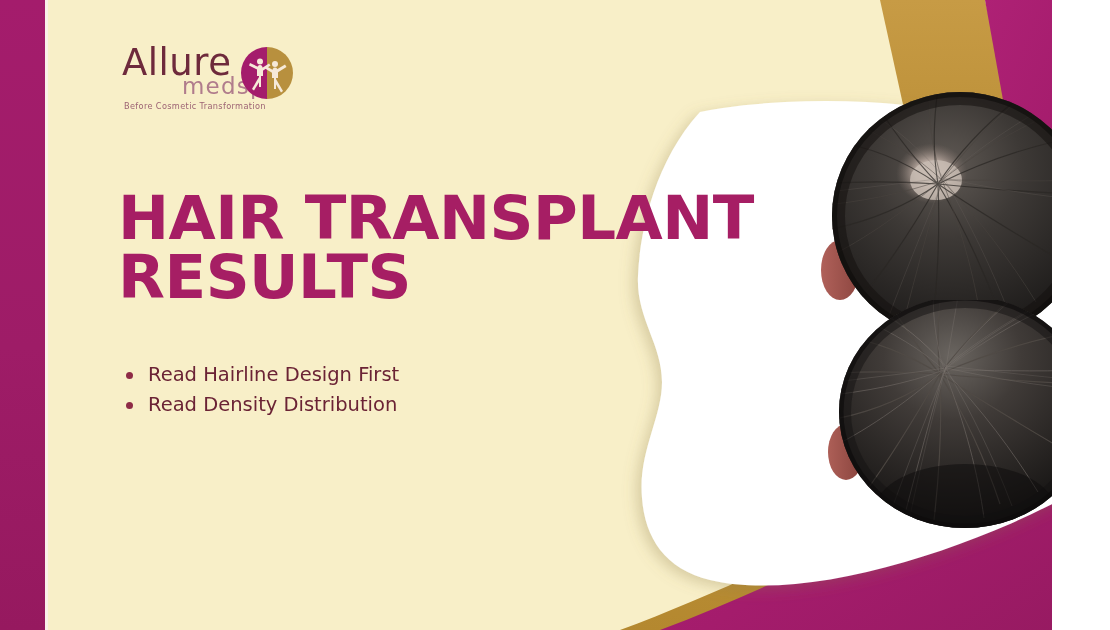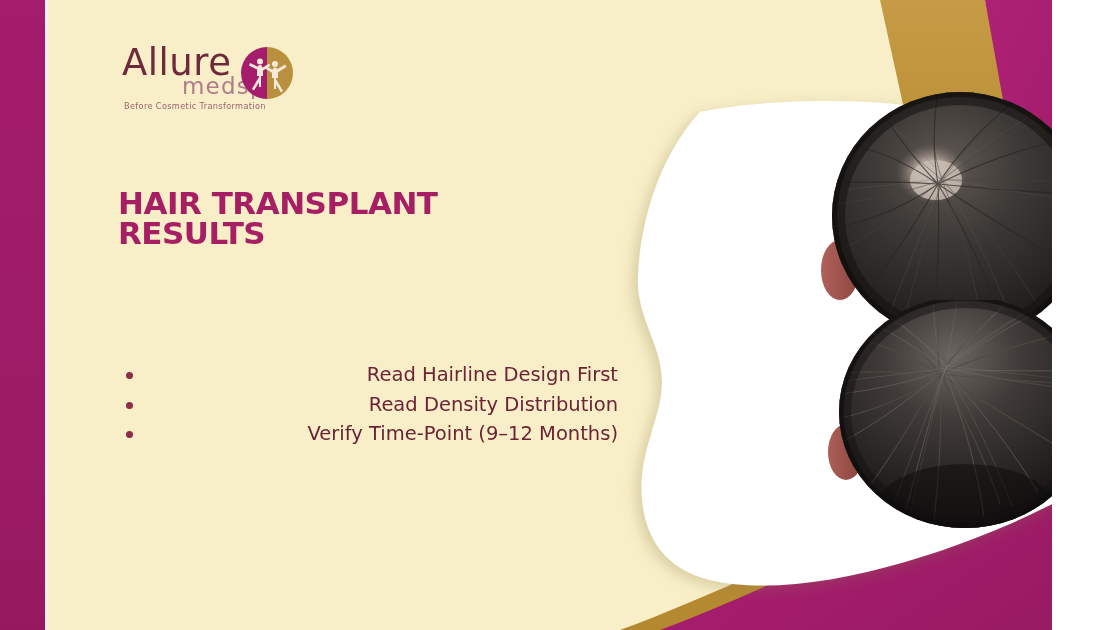--- a/index.html
+++ b/index.html
@@ -92,21 +92,21 @@
 
   
   .headline {
     position: absolute;
     left: 118px;
     top: 189px;
     width: 480px;
     z-index: 10;
     font-family: "DejaVu Sans", sans-serif;
     font-weight: bold;
-    font-size: 31px;
+    font-size: 61px;
     line-height: 0.96;
     letter-spacing: -0.5px;
     color: #A61E64;
     text-transform: uppercase;
   }
   .headline span { display:block; white-space: nowrap; }
 
   
   .bullets {
     position: absolute;
@@ -118,21 +118,20 @@
   }
   .bullets li {
     position: relative;
     padding-left: 30px;
     font-family: "DejaVu Sans", sans-serif;
     font-size: 19.5px;
     font-weight: 400;
     line-height: 29.5px;
     color: #6B2335;
     white-space: nowrap;
-    text-align: right;
   }
   .bullets li::before {
     content: "";
     position: absolute;
     left: 8px;
     top: 12px;
     width: 7px; height: 7px;
     border-radius: 50%;
     background: #8E2B46;
   }
@@ -385,16 +384,15 @@
   </div>
 
   <h1 class="headline">
     <span>Hair Transplant</span>
     <span>Results</span>
   </h1>
 
   <ul class="bullets">
     <li>Read Hairline Design First</li>
     <li>Read Density Distribution</li>
-    <li>Verify Time-Point (9–12 Months)</li>
   </ul>
 
 </div>
 
 </body></html>

